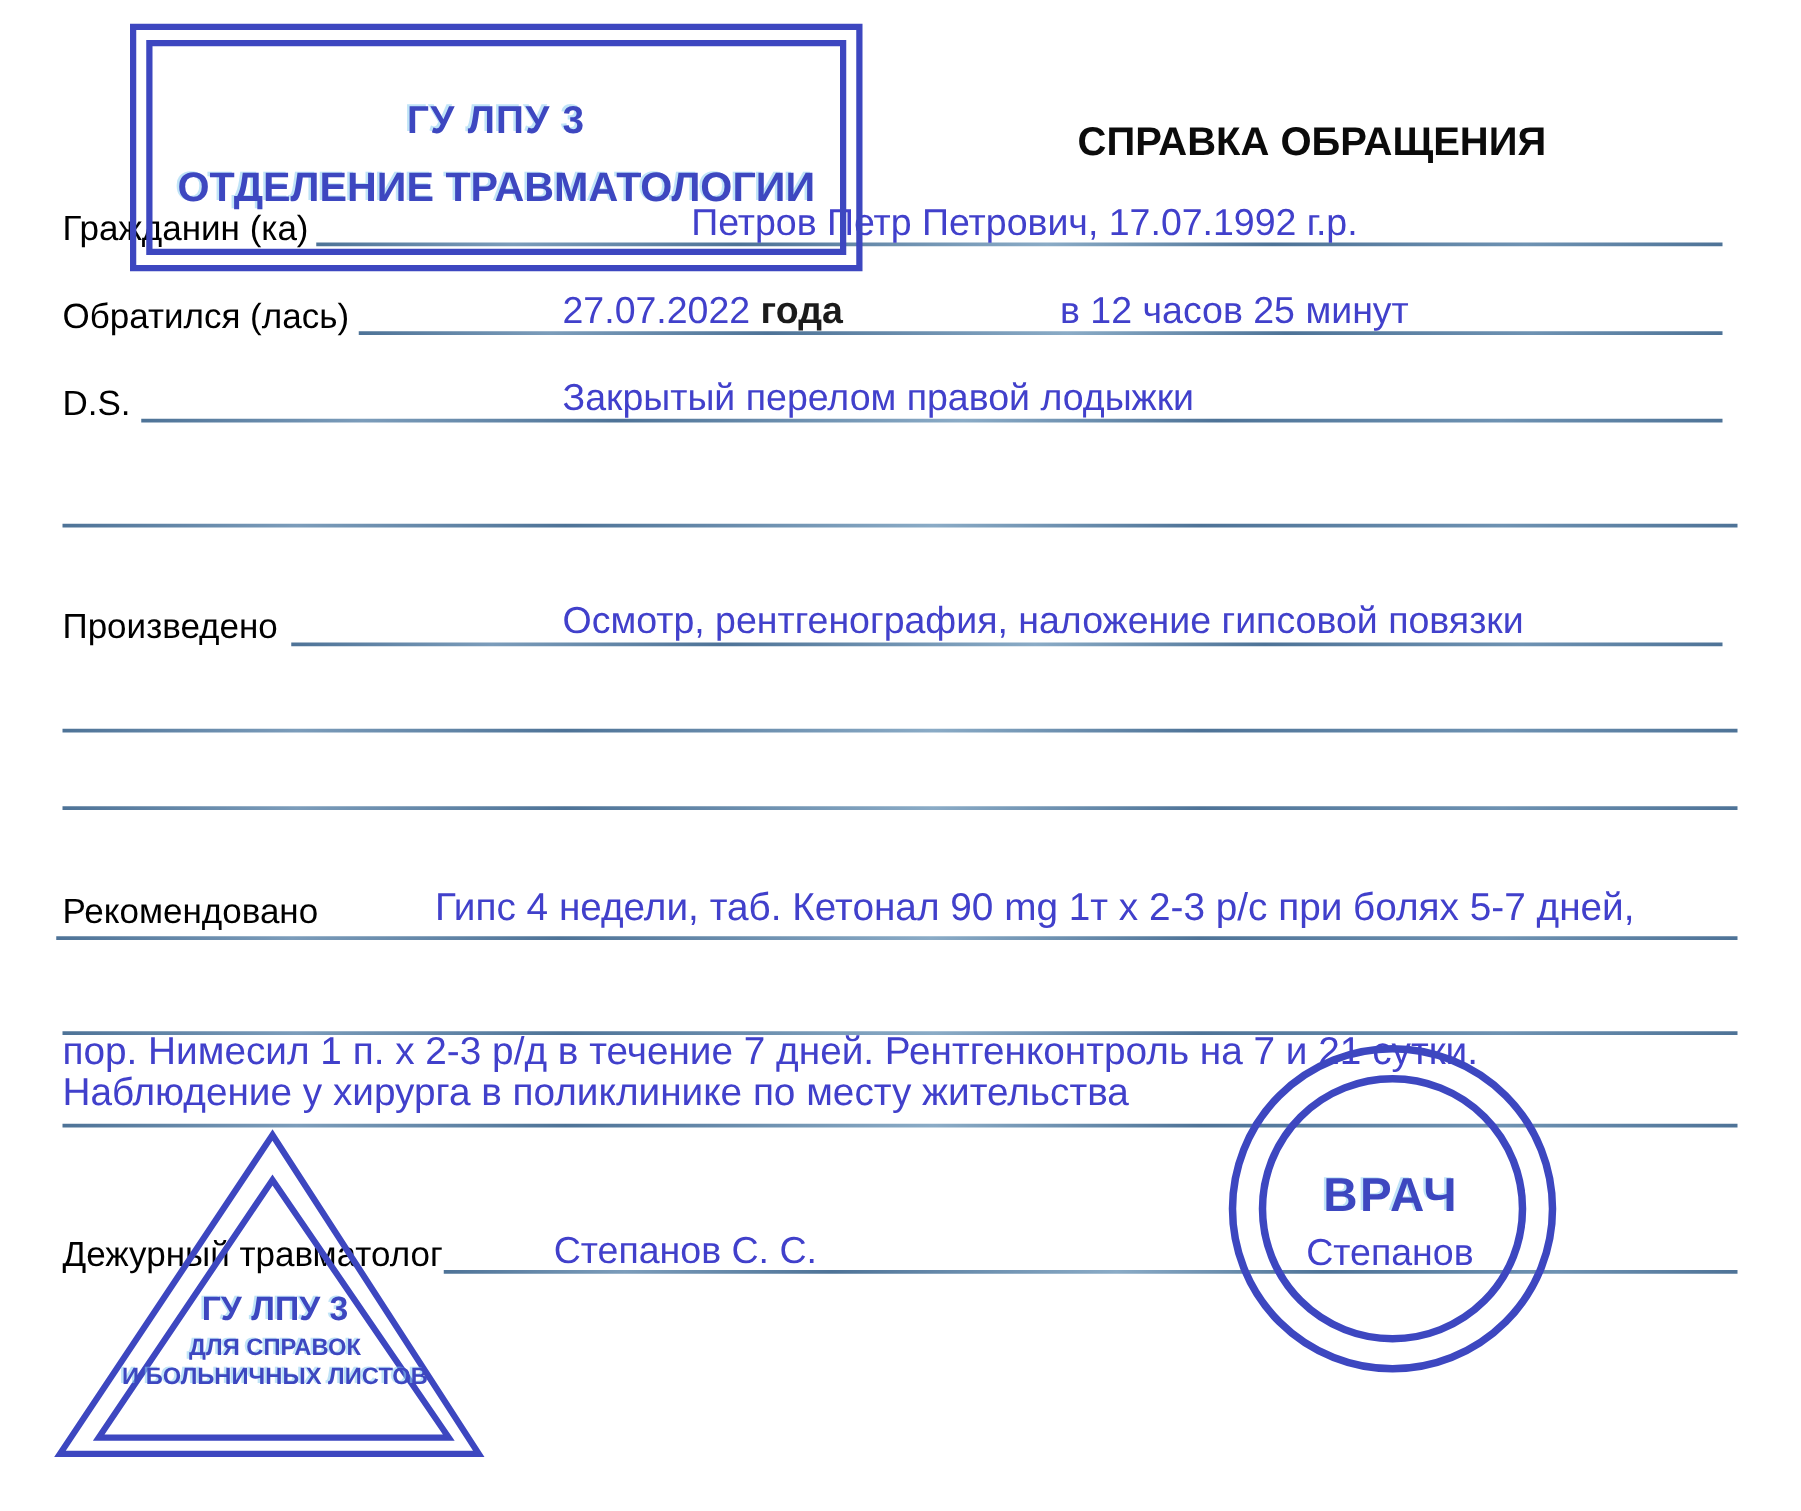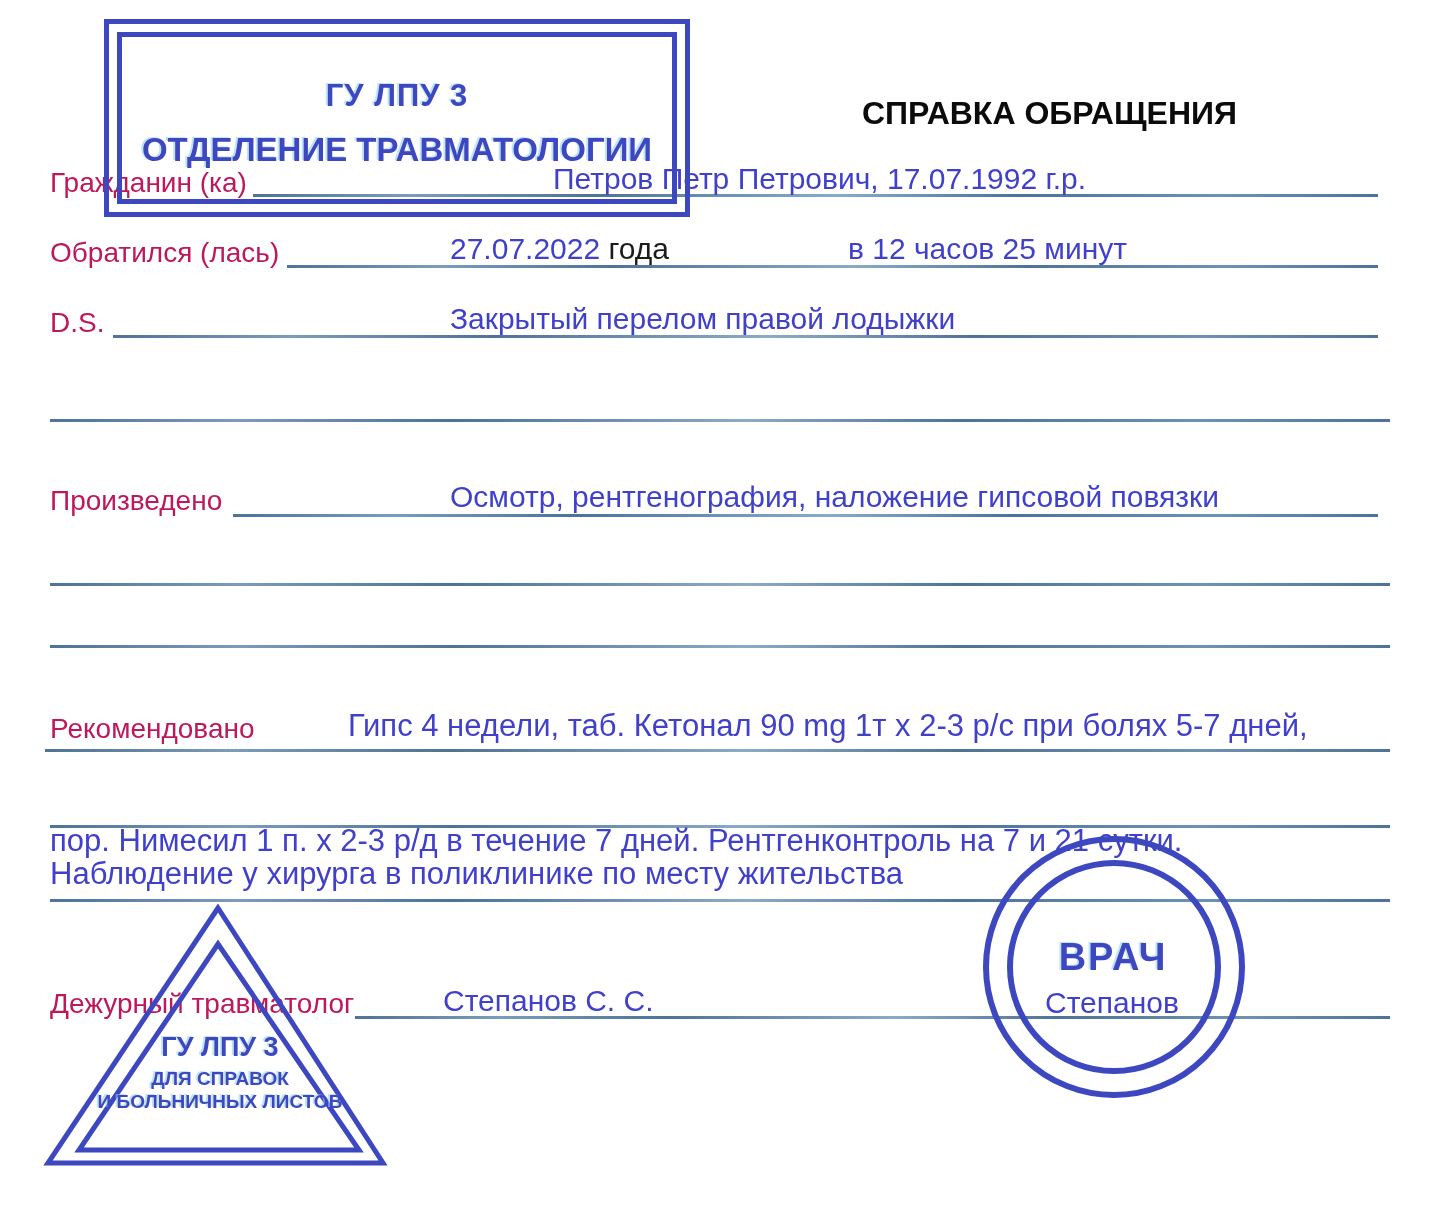--- a/index.html
+++ b/index.html
@@ -2,23 +2,23 @@
 <html><head>
 <meta charset="utf-8">
 <style>
   html,body { margin:0; padding:0; background:#e8e8e8; }
   .page {
     position:relative; width:1441px; height:1209px; margin:0 auto;
     background:#ffffff; overflow:hidden;
     font-family:"Liberation Sans", sans-serif;
   }
   
-  .label { position:absolute; color:#be185d; font-size:28px; white-space:nowrap; }
+  .label { position:absolute; color:#000000; font-size:28px; white-space:nowrap; }
   .value { position:absolute; color:#4140cb; font-size:30px; white-space:nowrap; }
-  .value .dark { color:#1b1b1b; }
+  .value .dark { color:#1b1b1b;font-weight:bold; }
   .inkblue { color:#4140cb; }
   
   .rule {
     position:absolute; height:3px;
     background:linear-gradient(90deg,#4e7397 0%,#7b9cba 14%,#4e7397 30%,#8aabc6 52%,#4e7397 68%,#6e92b2 86%,#4e7397 100%);
   }
   
   .doc-title {
     position:absolute; left:862px; top:95px; width:400px;
     color:#0b0b0b; font-size:32px; font-weight:bold; text-align:left;

